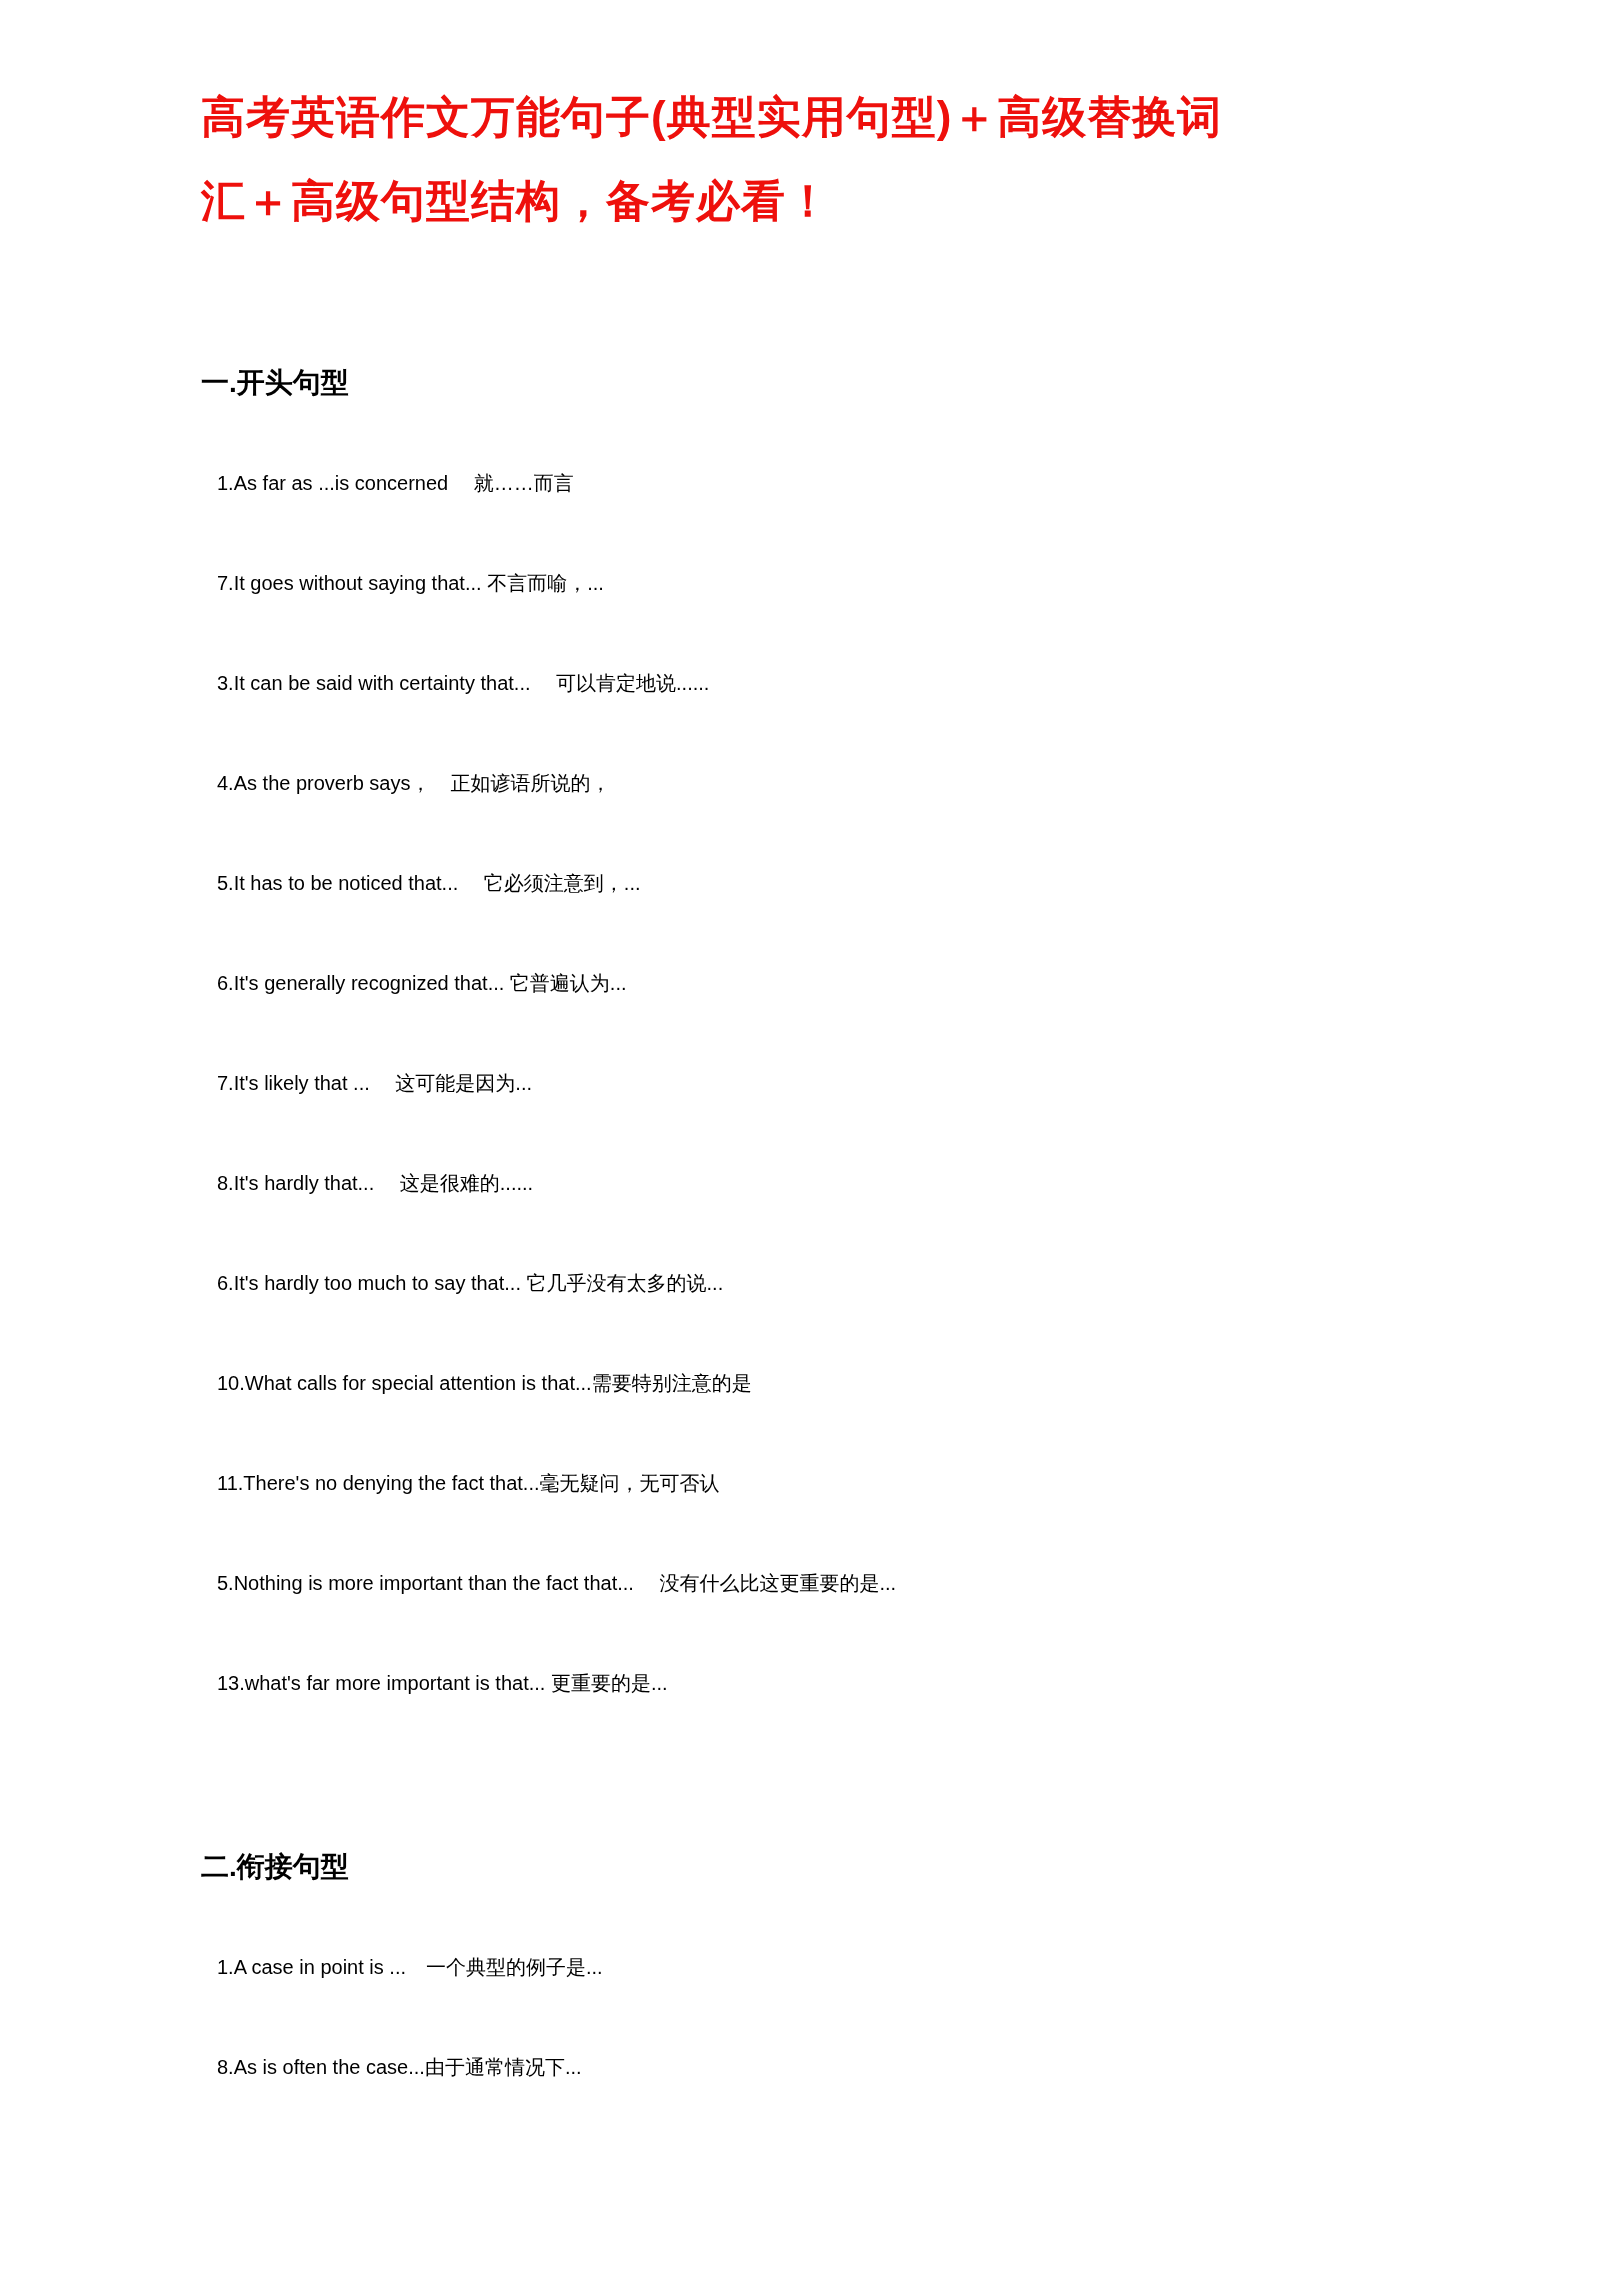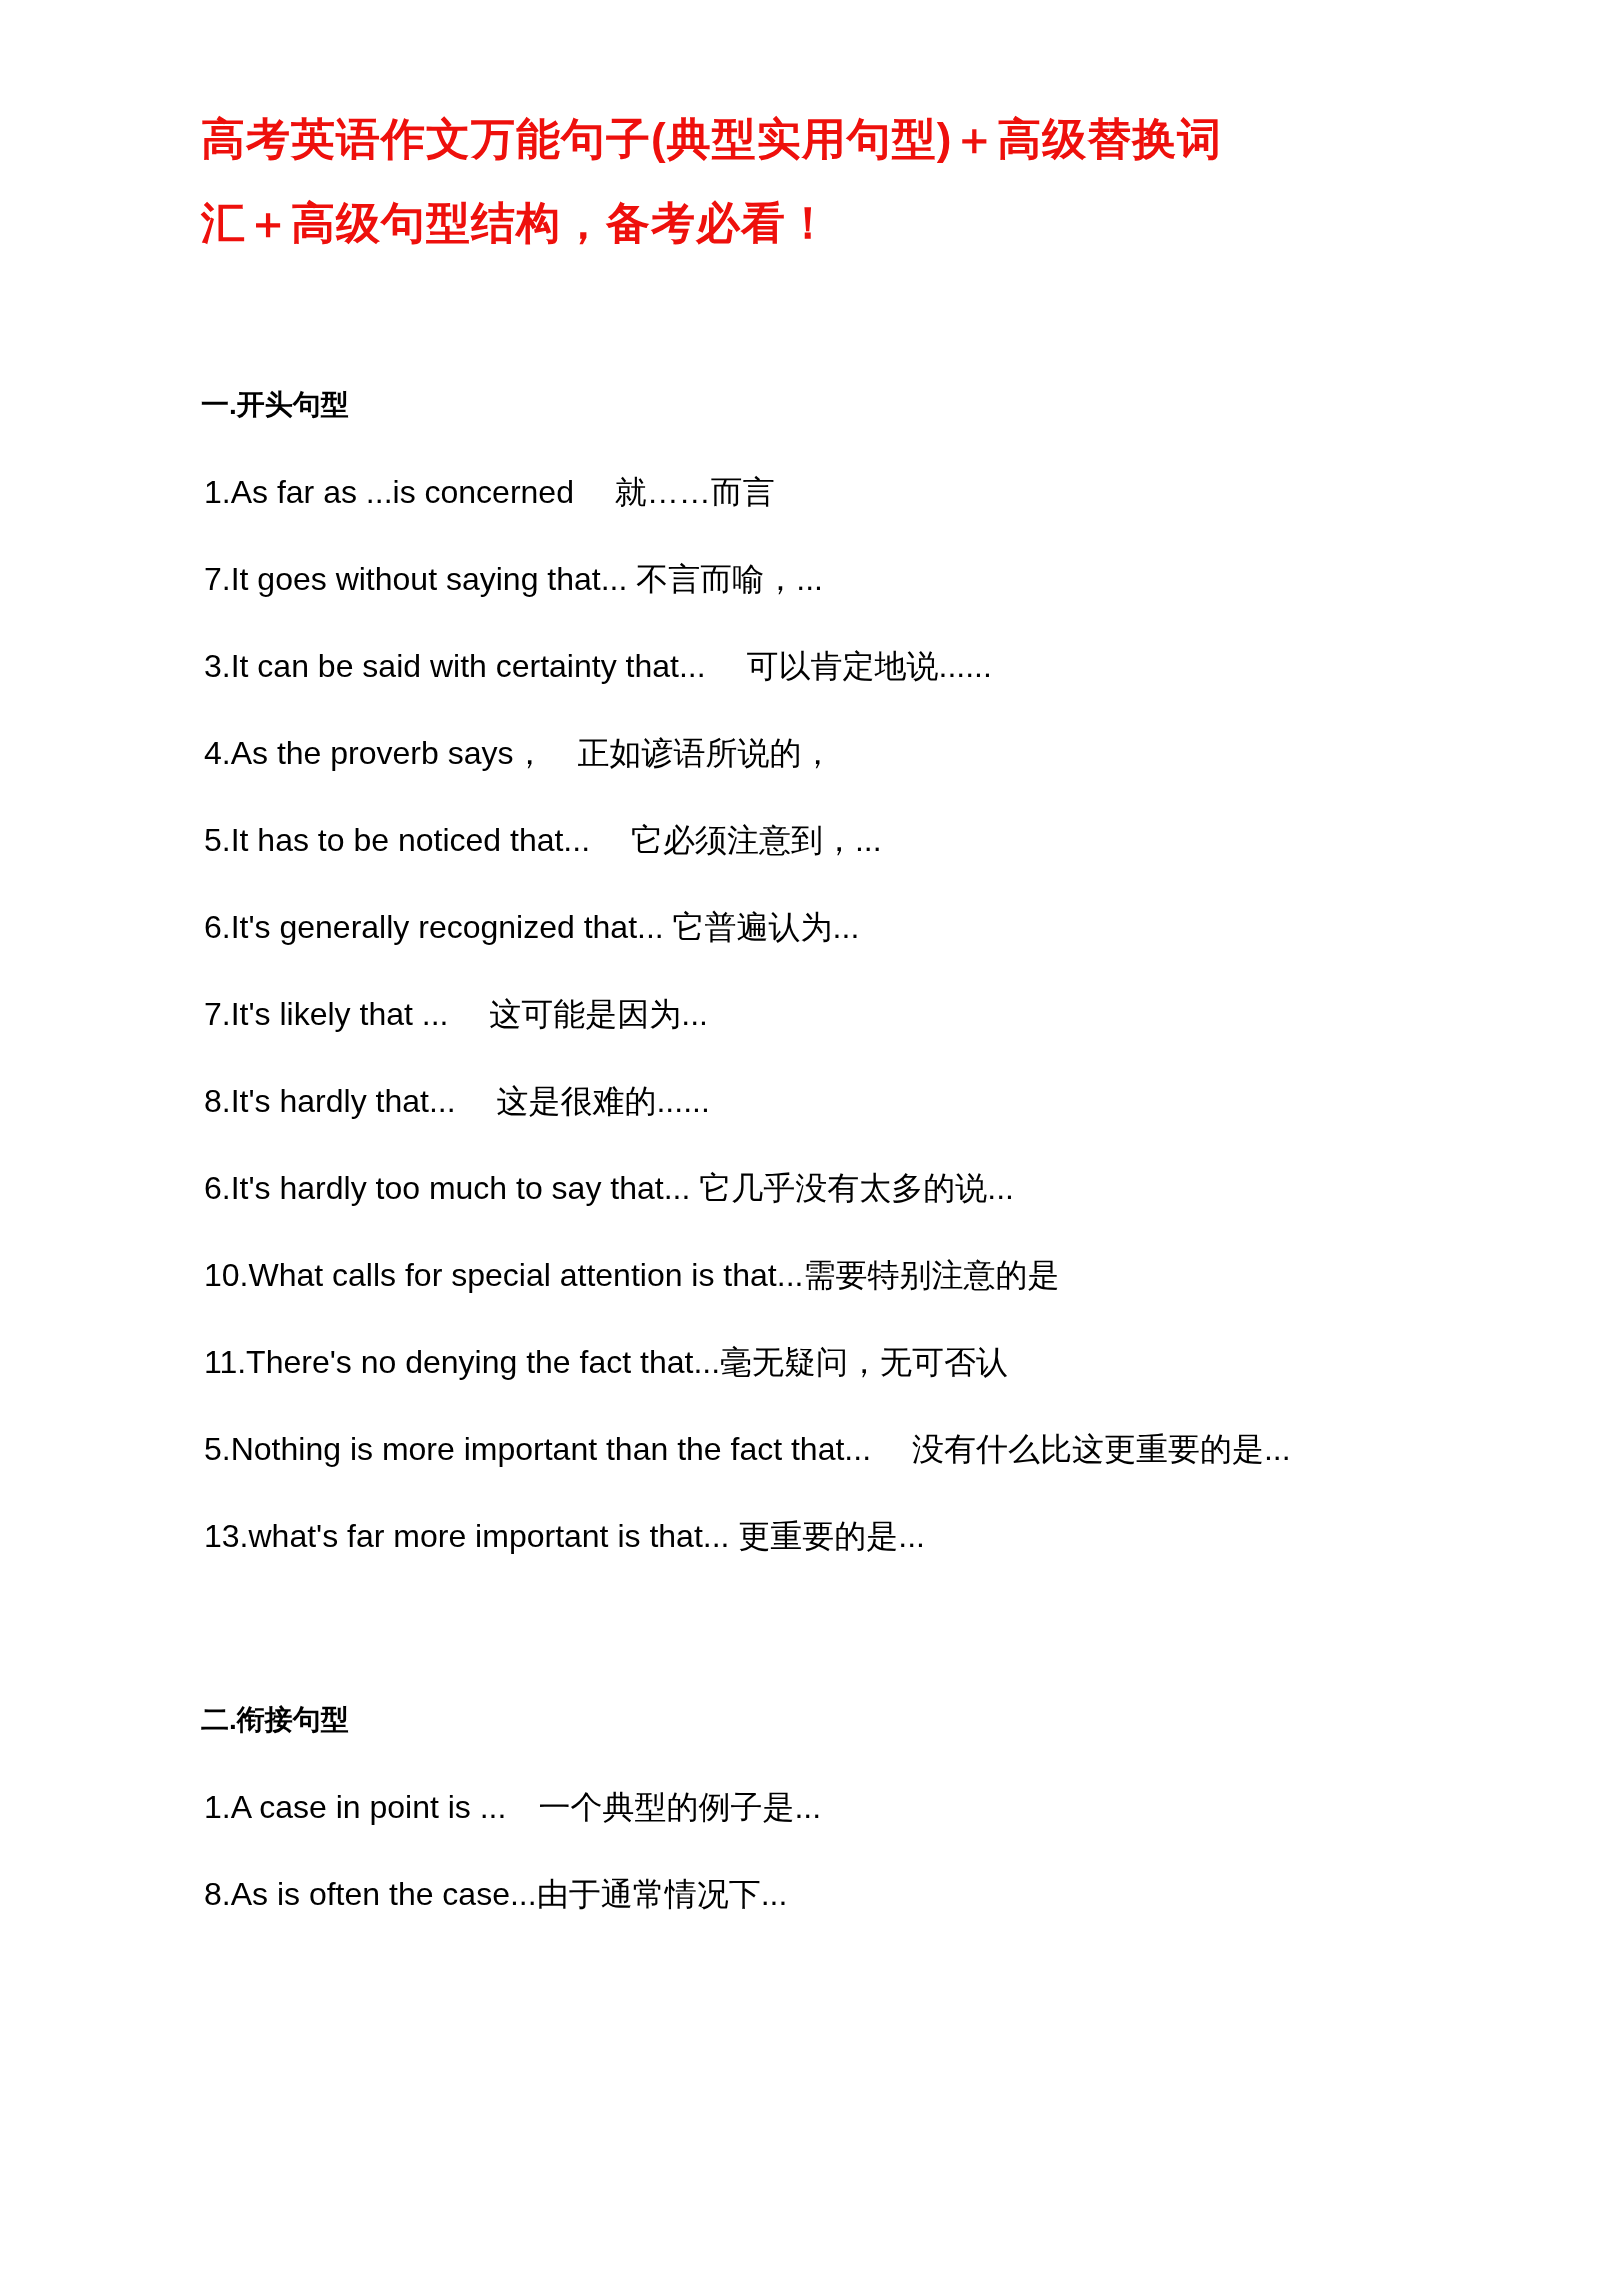--- a/index.html
+++ b/index.html
@@ -3,21 +3,21 @@
 <meta charset="utf-8">
 <style>
   html, body { margin: 0; padding: 0; background: #ffffff; }
   .page {
     position: relative;
     width: 1621px;
     height: 2293px;
     background: #ffffff;
     overflow: hidden;
     box-sizing: border-box;
-    padding: 97px 235px 0 201px;
+    padding: 75px 235px 0 201px;
     font-family: "Liberation Sans", sans-serif;
     color: #000000;
   }
   .content { width: 1166px; }
   .doc-title {
     color: #ee100c;
     font-size: 44px;
     line-height: 84px;
     font-weight: bold;
     margin: 0;
@@ -25,23 +25,23 @@
   }
   .section-heading {
     font-size: 28px;
     font-weight: bold;
     line-height: 84px;
     margin: 0;
   }
   .section-one { margin-top: 98px; }
   .section-two { margin-top: 100px; }
   .item {
-    font-size: 32px;
+    font-size: 20px;
     line-height: 84px;
-    margin: 3px;
+    margin: 16px;
     white-space: pre-wrap;
   }
 </style>
 </head>
 <body>
 
 <div class="page">
   <div class="content">
 
     <h1 class="doc-title">

